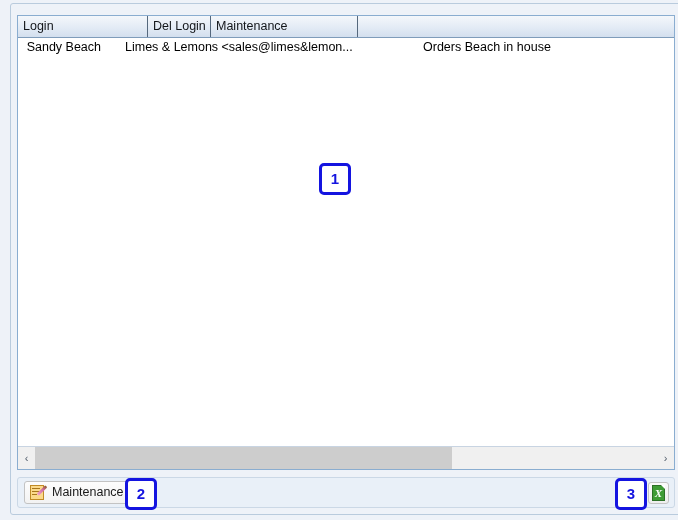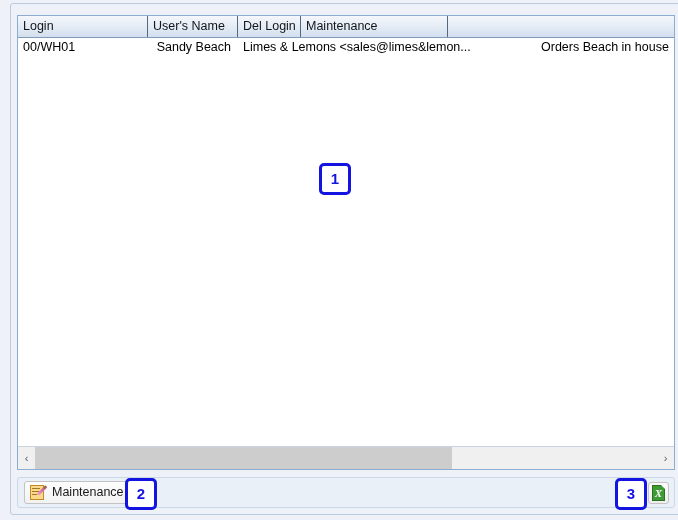--- a/index.html
+++ b/index.html
@@ -276,31 +276,29 @@
 </head>
 <body>
 
 <div id="app-window">
   <div class="panel-frame"></div>
 
   <div id="grid-panel">
 
     <div id="grid-header">
       <div class="hcell" style="width:130px;flex:0 0 130px;">Login</div>
-      <div class="hcell" style="width:90px;flex:0 0 90px;">User's Name</div>
       <div class="hcell" style="width:63px;flex:0 0 63px;">Del Login</div>
       <div class="hcell last-col" style="width:147px;flex:0 0 147px;">Maintenance</div>
 
     </div>
 
     <div id="grid-body">
       <div class="grid-row">
-        <div class="dcell" style="width:130px;flex:0 0 130px;">00/WH01</div>
         <div class="dcell align-right" style="width:90px;flex:0 0 90px;">Sandy Beach</div>
-        <div class="dcell" style="width:235px;flex:0 0 235px;">Limes &amp; Lemons &lt;sales@limes&amp;lemon...</div>
+        <div class="dcell" style="width:235px;flex:0 0 235px;margin-left:12px;">Limes &amp; Lemons &lt;sales@limes&amp;lemon...</div>
         <div class="dcell" style="width:63px;flex:0 0 63px;"></div>
         <div class="dcell" style="width:147px;flex:0 0 147px;">Orders Beach in house</div>
       </div>
     </div>
 
     <div id="grid-hscroll">
       <div class="scroll-arrow">‹</div>
       <div class="scroll-track">
         <div class="scroll-thumb" style="width: 67%;"></div>
       </div>

